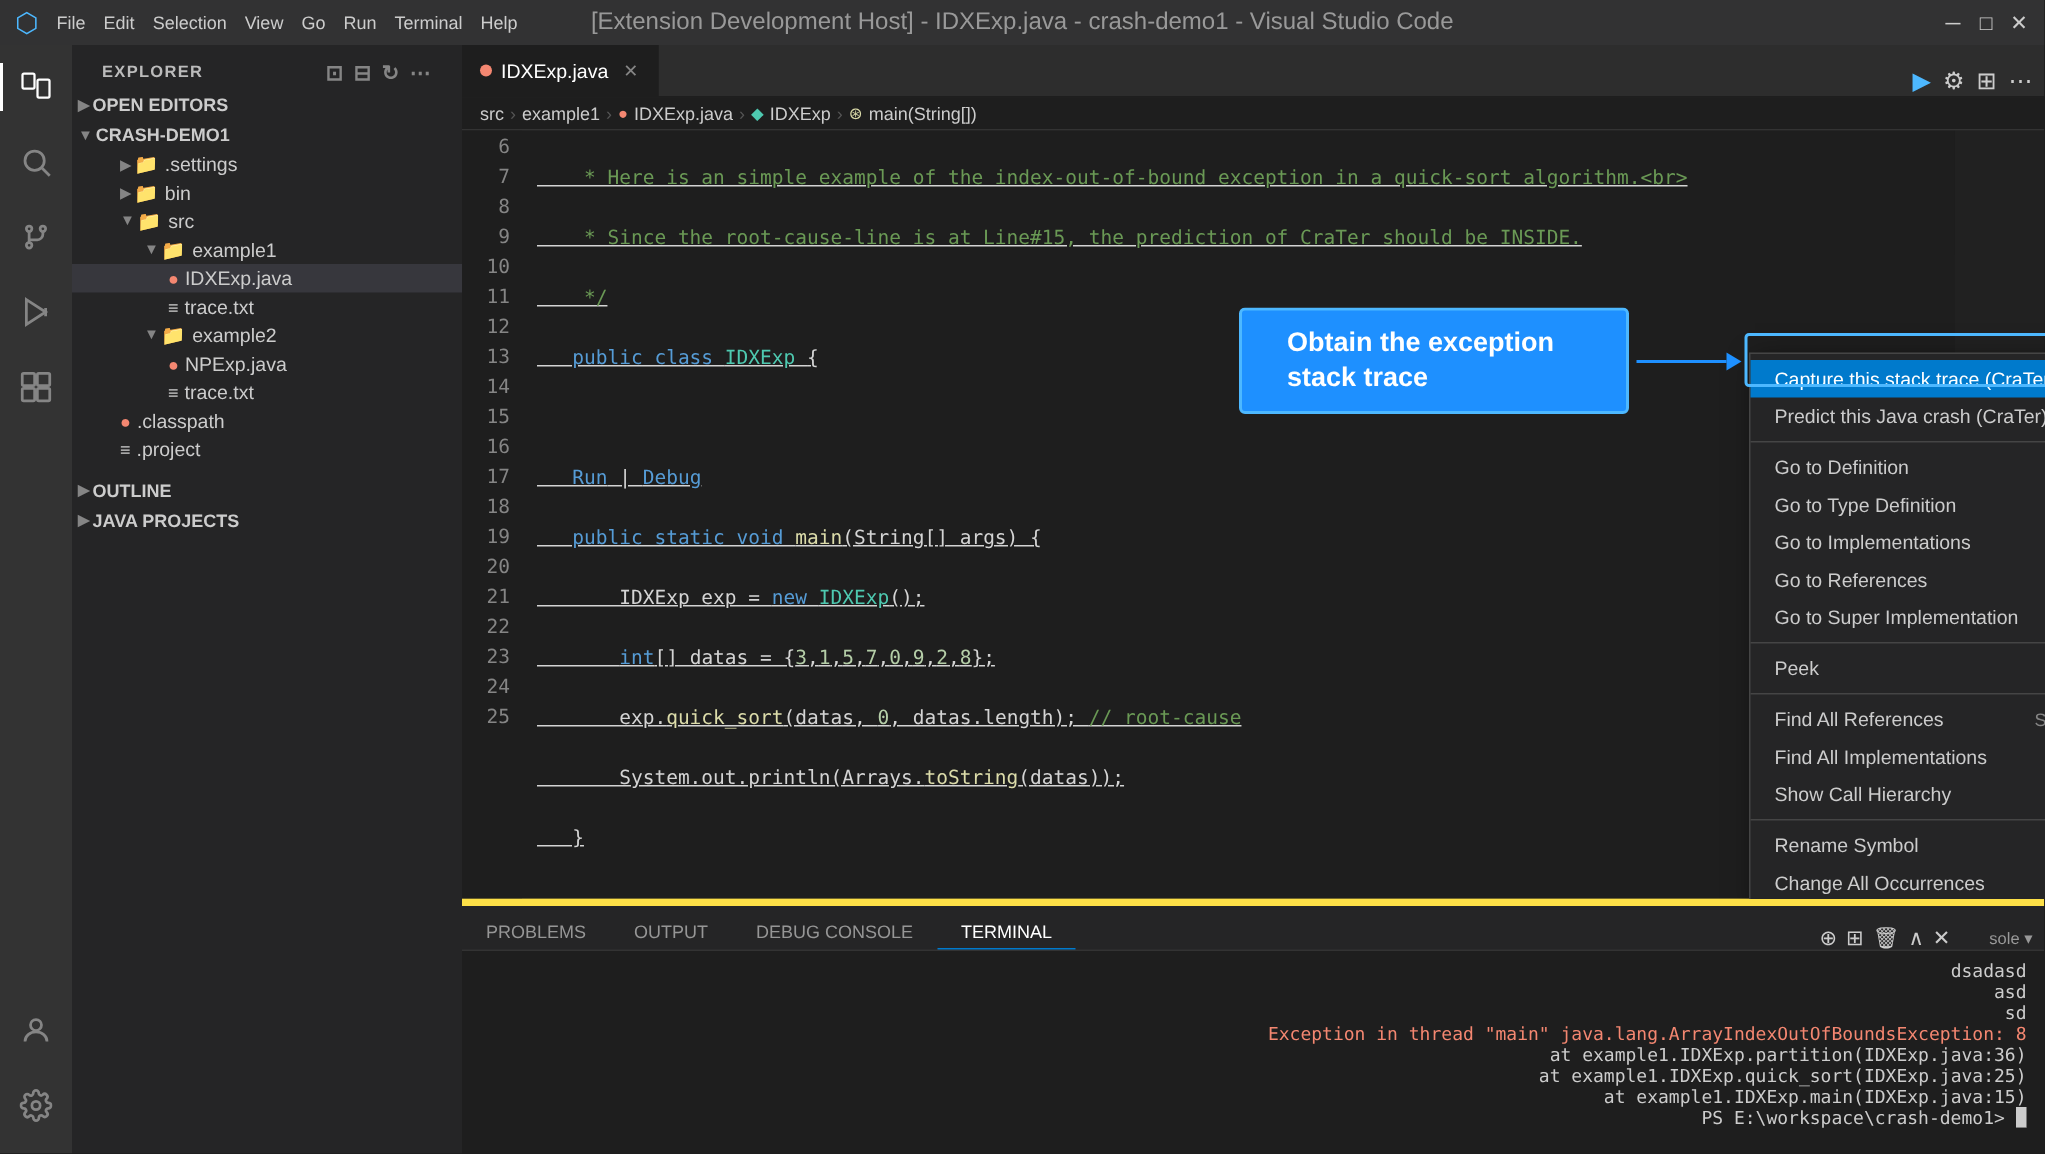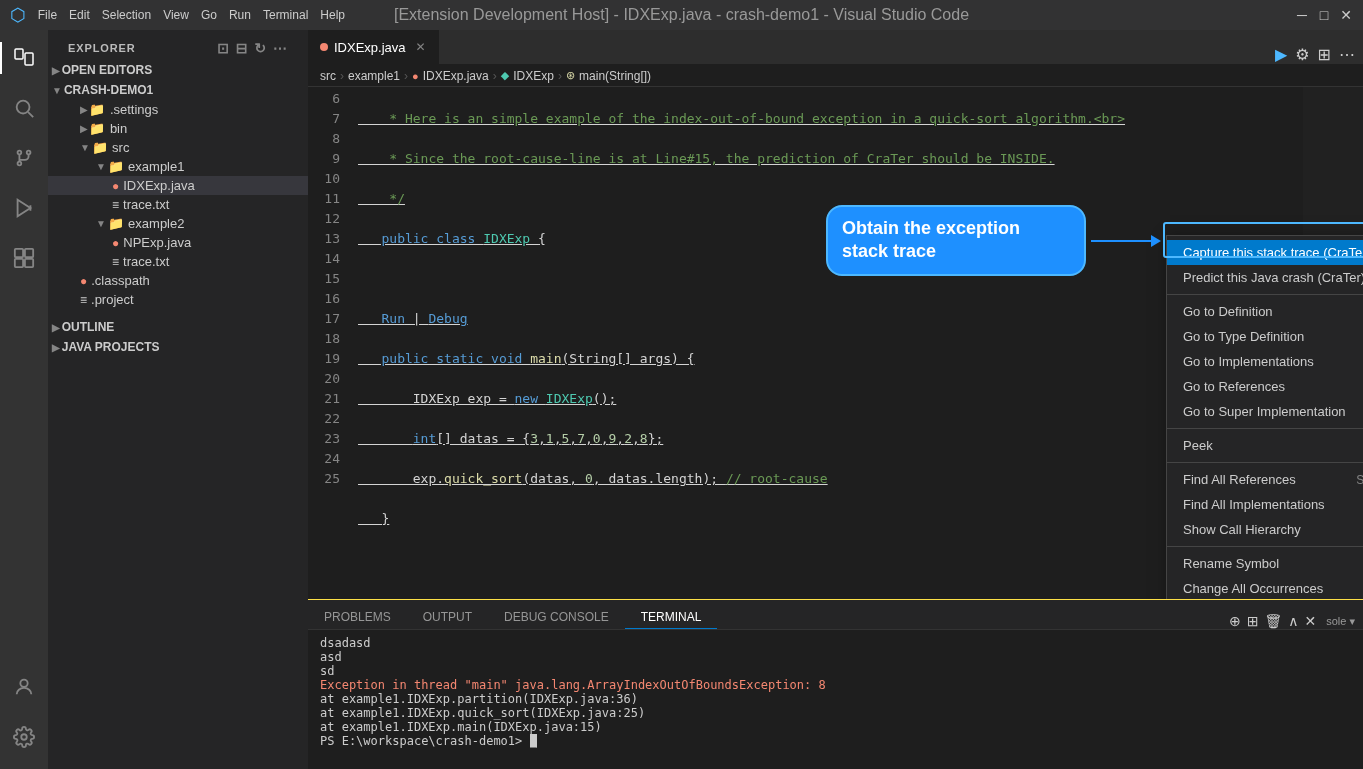--- a/index.html
+++ b/index.html
@@ -219,23 +219,24 @@
       width: 60px;
       background: #1e1e1e;
       opacity: 0.6;
       overflow: hidden;
     }
 
     
     .bottom-panel {
       height: 170px;
       background: #1e1e1e;
-      border-top: 1px solid #fde047;
+      border-top: 5px solid #fde047;
       display: flex;
       flex-direction: column;
+      text-align: right;
     }
     .panel-tabs {
       display: flex;
       background: #252526;
       border-bottom: 1px solid #333;
       height: 30px;
       align-items: flex-end;
     }
     .panel-tab {
       padding: 4px 16px;
@@ -288,22 +289,22 @@
     .ctx-separator { height: 1px; background: #454545; margin: 4px 0; }
 
     
     .callout-box {
       position: absolute;
       top: 118px;
       left: 518px;
       width: 260px;
       background: #1e90ff;
       border: 2px solid #4db8ff;
-      border-radius: 16px;
-      padding: 10px 14px;
+      border-radius: 4px;
+      padding: 10px 30px;
       z-index: 200;
       color: #ffffff;
       font-size: 18px;
       font-weight: bold;
       line-height: 1.3;
     }
     .callout-arrow {
       position: absolute;
       top: 148px;
       left: 783px;
@@ -596,20 +597,21 @@
 <div class="code-line"><span class="comment">    * Here is an simple example of the index-out-of-bound exception in a quick-sort algorithm.&lt;br&gt;</span></div>
 <div class="code-line"><span class="comment">    * Since the root-cause-line is at Line#15, the prediction of CraTer should be INSIDE.</span></div>
 <div class="code-line"><span class="comment">    */</span></div>
 <div class="code-line"><span class="kw">   public class </span><span class="cls">IDXExp </span><span>{</span></div>
 <div class="code-line"></div>
 <div class="code-line"><span style="color:#569cd6">   Run</span><span> | </span><span style="color:#569cd6">Debug</span></div>
 <div class="code-line"><span class="kw">   public static void </span><span class="fn">main</span><span>(String[] args) {</span></div>
 <div class="code-line"><span>       IDXExp exp = </span><span class="kw">new </span><span class="cls">IDXExp</span><span>();</span></div>
 <div class="code-line"><span>       </span><span class="kw">int</span><span>[] datas = {</span><span class="num">3</span><span>,</span><span class="num">1</span><span>,</span><span class="num">5</span><span>,</span><span class="num">7</span><span>,</span><span class="num">0</span><span>,</span><span class="num">9</span><span>,</span><span class="num">2</span><span>,</span><span class="num">8</span><span>};</span></div>
 <div class="code-line"><span>       exp.</span><span class="fn">quick_sort</span><span>(datas, </span><span class="num">0</span><span>, datas.length); </span><span class="comment">// root-cause</span></div>
+<div class="code-line"><span>       System.out.println(Arrays.</span><span class="fn">toString</span><span>(datas));</span></div>
 <div class="code-line"><span>   }</span></div>
 
 
 
 
 
 
 
           </div>
         </div>
@@ -691,21 +693,21 @@
           <span class="panel-tab">PROBLEMS</span>
           <span class="panel-tab">OUTPUT</span>
           <span class="panel-tab">DEBUG CONSOLE</span>
           <span class="panel-tab active">TERMINAL</span>
           <div style="margin-left:auto;display:flex;align-items:center;gap:6px;padding-right:8px">
             <span style="font-size:14px;cursor:pointer">⊕</span>
             <span style="font-size:14px;cursor:pointer">⊞</span>
             <span style="font-size:14px;cursor:pointer">🗑</span>
             <span style="font-size:14px;cursor:pointer">∧</span>
             <span style="font-size:14px;cursor:pointer">✕</span>
-            <span style="font-size:11px;color:#999;margin-left:4px">sole ▾</span>
+            <span style="font-size:11px;color:#999;margin-left:20px">sole ▾</span>
           </div>
         </div>
         <div class="panel-content">
           <div>dsadasd</div>
           <div>asd</div>
           <div> sd</div>
           <div style="color:#f48771">Exception in thread "main" java.lang.ArrayIndexOutOfBoundsException: 8</div>
           <div>    at example1.IDXExp.partition(IDXExp.java:36)</div>
           <div>    at example1.IDXExp.quick_sort(IDXExp.java:25)</div>
           <div>    at example1.IDXExp.main(IDXExp.java:15)</div>

